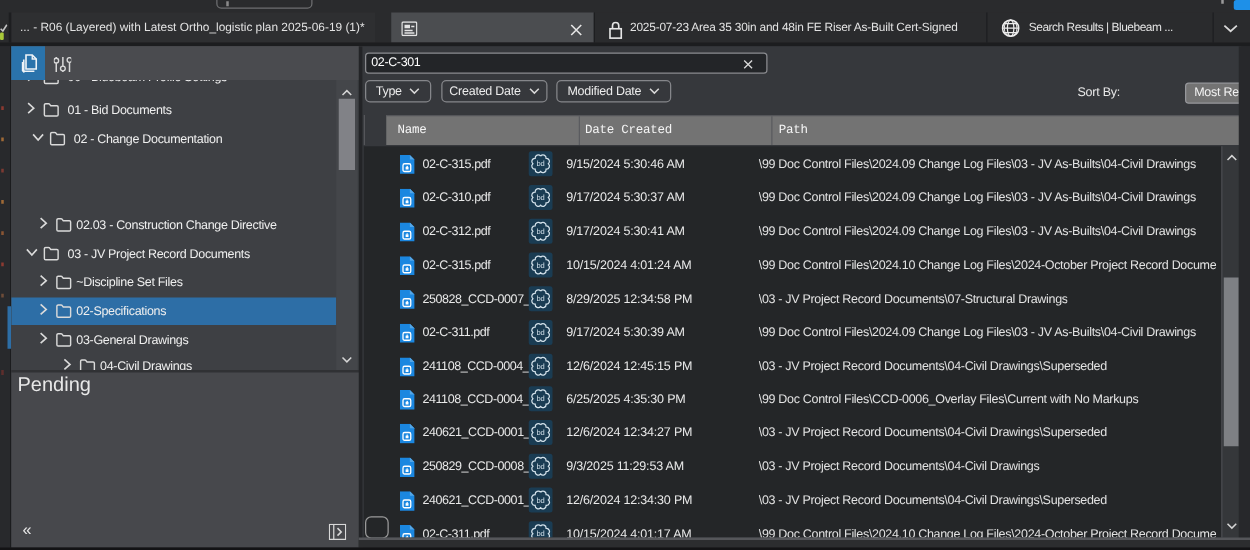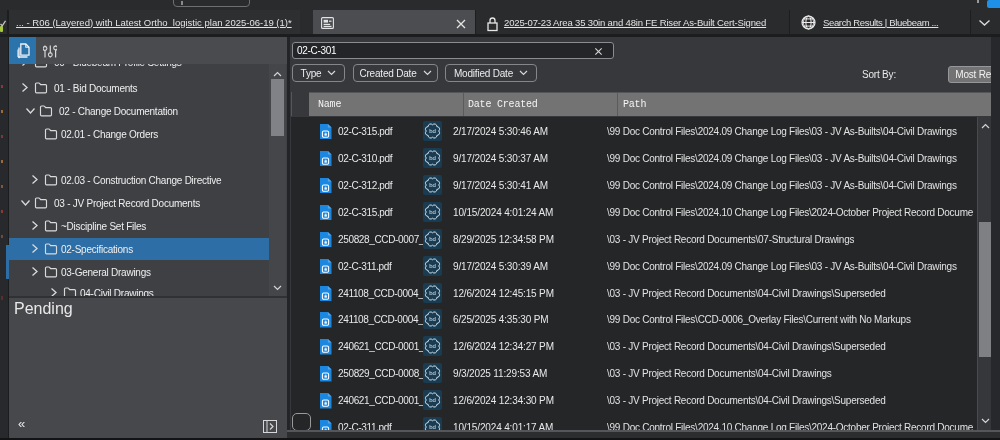--- a/index.html
+++ b/index.html
@@ -2,21 +2,21 @@
 <html><head>
 <meta charset="utf-8">
 <style>
   * { margin:0; padding:0; box-sizing:border-box; }
   html,body { width:1000px; height:440px; overflow:hidden; }
   body { font-family:"Liberation Sans", sans-serif; background:#2a2b2d; position:relative; }
   .abs { position:absolute; }
 
   
   #topbar { left:0; top:0; width:1000px; height:36px; background:#2a2b2d; }
-  .tab { position:absolute; top:10px; height:24px; font-size:9.5px; color:#e3e3e3; display:flex; align-items:center; white-space:nowrap; overflow:hidden;text-decoration:underline; }
+  .tab { position:absolute; top:10px; height:24px; font-size:9.5px; color:#e3e3e3; display:flex; align-items:center; white-space:nowrap; overflow:hidden; }
   #tab3 { letter-spacing:-0.15px; }
   #tab4 { letter-spacing:-0.35px; }
   #tab1 { left:9px; width:291px; background:#2e2f31; padding-left:7px; }
   #tab2 { left:313px; width:162px; background:#4b4d50; }
   #tab3 { left:476px; width:313px; background:#2a2b2d; padding-left:11px; }
   #tab4 { left:790px; width:181px; background:#2a2b2d; padding-left:16px; }
   #tabv { left:971px; width:29px; background:#2a2b2d; }
   .tabsep { position:absolute; top:10px; width:1px; height:24px; background:#1d1e20; }
   #tbline { left:0; top:34px; width:1000px; height:3px; background:#1c1d1f; }
   #greenmark { left:0; top:26px; width:3px; height:6px; background:#a9c93a; border-radius:1px; }
@@ -169,27 +169,20 @@
     </div>
     <div class="trow l0" style="top: 36px; padding-left: 16px;">
       <span class="chev"><svg width="11" height="9" viewBox="0 0 11 9">
           <path d="M1.5 2.5 L5.5 7 L9.5 2.5" stroke="#dadada" stroke-width="1.3" fill="none"></path>
         </svg></span>
       <span class="fold"><svg width="14" height="12" viewBox="0 0 14 12">
           <path d="M1.5 3 V9.8 a1 1 0 0 0 1 1 h9 a1 1 0 0 0 1-1 V3.6 a1 1 0 0 0 -1-1 H6.6 L5.6 1.3 a1 1 0 0 0 -.8-.3 H2.5 a1 1 0 0 0 -1 1 Z" fill="none" stroke="#dadada" stroke-width="1.15"></path>
         </svg></span>
       <span>02 - Change Documentation</span>
     </div>
-    <div class="trow l1" style="top: 59px; padding-left: 21px;">
-      <span class="chev"></span>
-      <span class="fold"><svg width="14" height="12" viewBox="0 0 14 12">
-          <path d="M1.5 3 V9.8 a1 1 0 0 0 1 1 h9 a1 1 0 0 0 1-1 V3.6 a1 1 0 0 0 -1-1 H6.6 L5.6 1.3 a1 1 0 0 0 -.8-.3 H2.5 a1 1 0 0 0 -1 1 Z" fill="none" stroke="#dadada" stroke-width="1.15"></path>
-        </svg></span>
-      <span>02.01 - Change Orders</span>
-    </div>
     <div class="trow l1" style="top: 105px; padding-left: 21px;">
       <span class="chev"><svg width="9" height="11" viewBox="0 0 9 11">
           <path d="M2.5 1.5 L7 5.5 L2.5 9.5" stroke="#dadada" stroke-width="1.3" fill="none"></path>
         </svg></span>
       <span class="fold"><svg width="14" height="12" viewBox="0 0 14 12">
           <path d="M1.5 3 V9.8 a1 1 0 0 0 1 1 h9 a1 1 0 0 0 1-1 V3.6 a1 1 0 0 0 -1-1 H6.6 L5.6 1.3 a1 1 0 0 0 -.8-.3 H2.5 a1 1 0 0 0 -1 1 Z" fill="none" stroke="#dadada" stroke-width="1.15"></path>
         </svg></span>
       <span>02.03 - Construction Change Directive</span>
     </div>
     <div class="trow l0" style="top: 128px; padding-left: 11px;">
@@ -293,21 +286,21 @@
           <path d="M7.9 0 l3.6 3.6 h-3.6 Z" fill="#54a6e6"></path>
           <rect x="2.4" y="7" width="6.2" height="6.2" rx="1.3" fill="none" stroke="#ffffff" stroke-width="1.05"></rect>
           <rect x="4.5" y="9.5" width="2.3" height="2.1" fill="#fff"></rect>
           <rect x="5.2" y="8.7" width="1.1" height="0.9" fill="#fff"></rect>
         </svg></span>
       <span class="nm">02-C-315.pdf</span>
       <div class="badge"><svg width="19" height="20" viewBox="0 0 19 20">
           <path d="M9.50 3.80 A 2.5 2.5 0 0 1 13.88 5.62 A 2.5 2.5 0 0 1 15.70 10.00 A 2.5 2.5 0 0 1 13.88 14.38 A 2.5 2.5 0 0 1 9.50 16.20 A 2.5 2.5 0 0 1 5.12 14.38 A 2.5 2.5 0 0 1 3.30 10.00 A 2.5 2.5 0 0 1 5.12 5.62 A 2.5 2.5 0 0 1 9.50 3.80" fill="none" stroke="#d3e1ea" stroke-width="1"></path>
           <text x="9.5" y="12.2" font-size="6" fill="#d3e1ea" text-anchor="middle" font-family="Liberation Sans">bd</text>
         </svg></div>
-      <span class="dt">2/17/2024 5:30:46 AM</span>
+      <span class="dt">9/15/2024 5:30:46 AM</span>
       <span class="pt">\99 Doc Control Files\2024.09 Change Log Files\03 - JV As-Builts\04-Civil Drawings</span>
     </div>
     <div class="row" style="top: 27.75px;">
       <span class="pdficon"><svg width="11.5" height="15.5" viewBox="0 0 11.5 15.5">
           <path d="M0 0 h7.9 l3.6 3.6 v11.9 h-11.5 Z" fill="#1b87e0"></path>
           <path d="M7.9 0 l3.6 3.6 h-3.6 Z" fill="#54a6e6"></path>
           <rect x="2.4" y="7" width="6.2" height="6.2" rx="1.3" fill="none" stroke="#ffffff" stroke-width="1.05"></rect>
           <rect x="4.5" y="9.5" width="2.3" height="2.1" fill="#fff"></rect>
           <rect x="5.2" y="8.7" width="1.1" height="0.9" fill="#fff"></rect>
         </svg></span>

